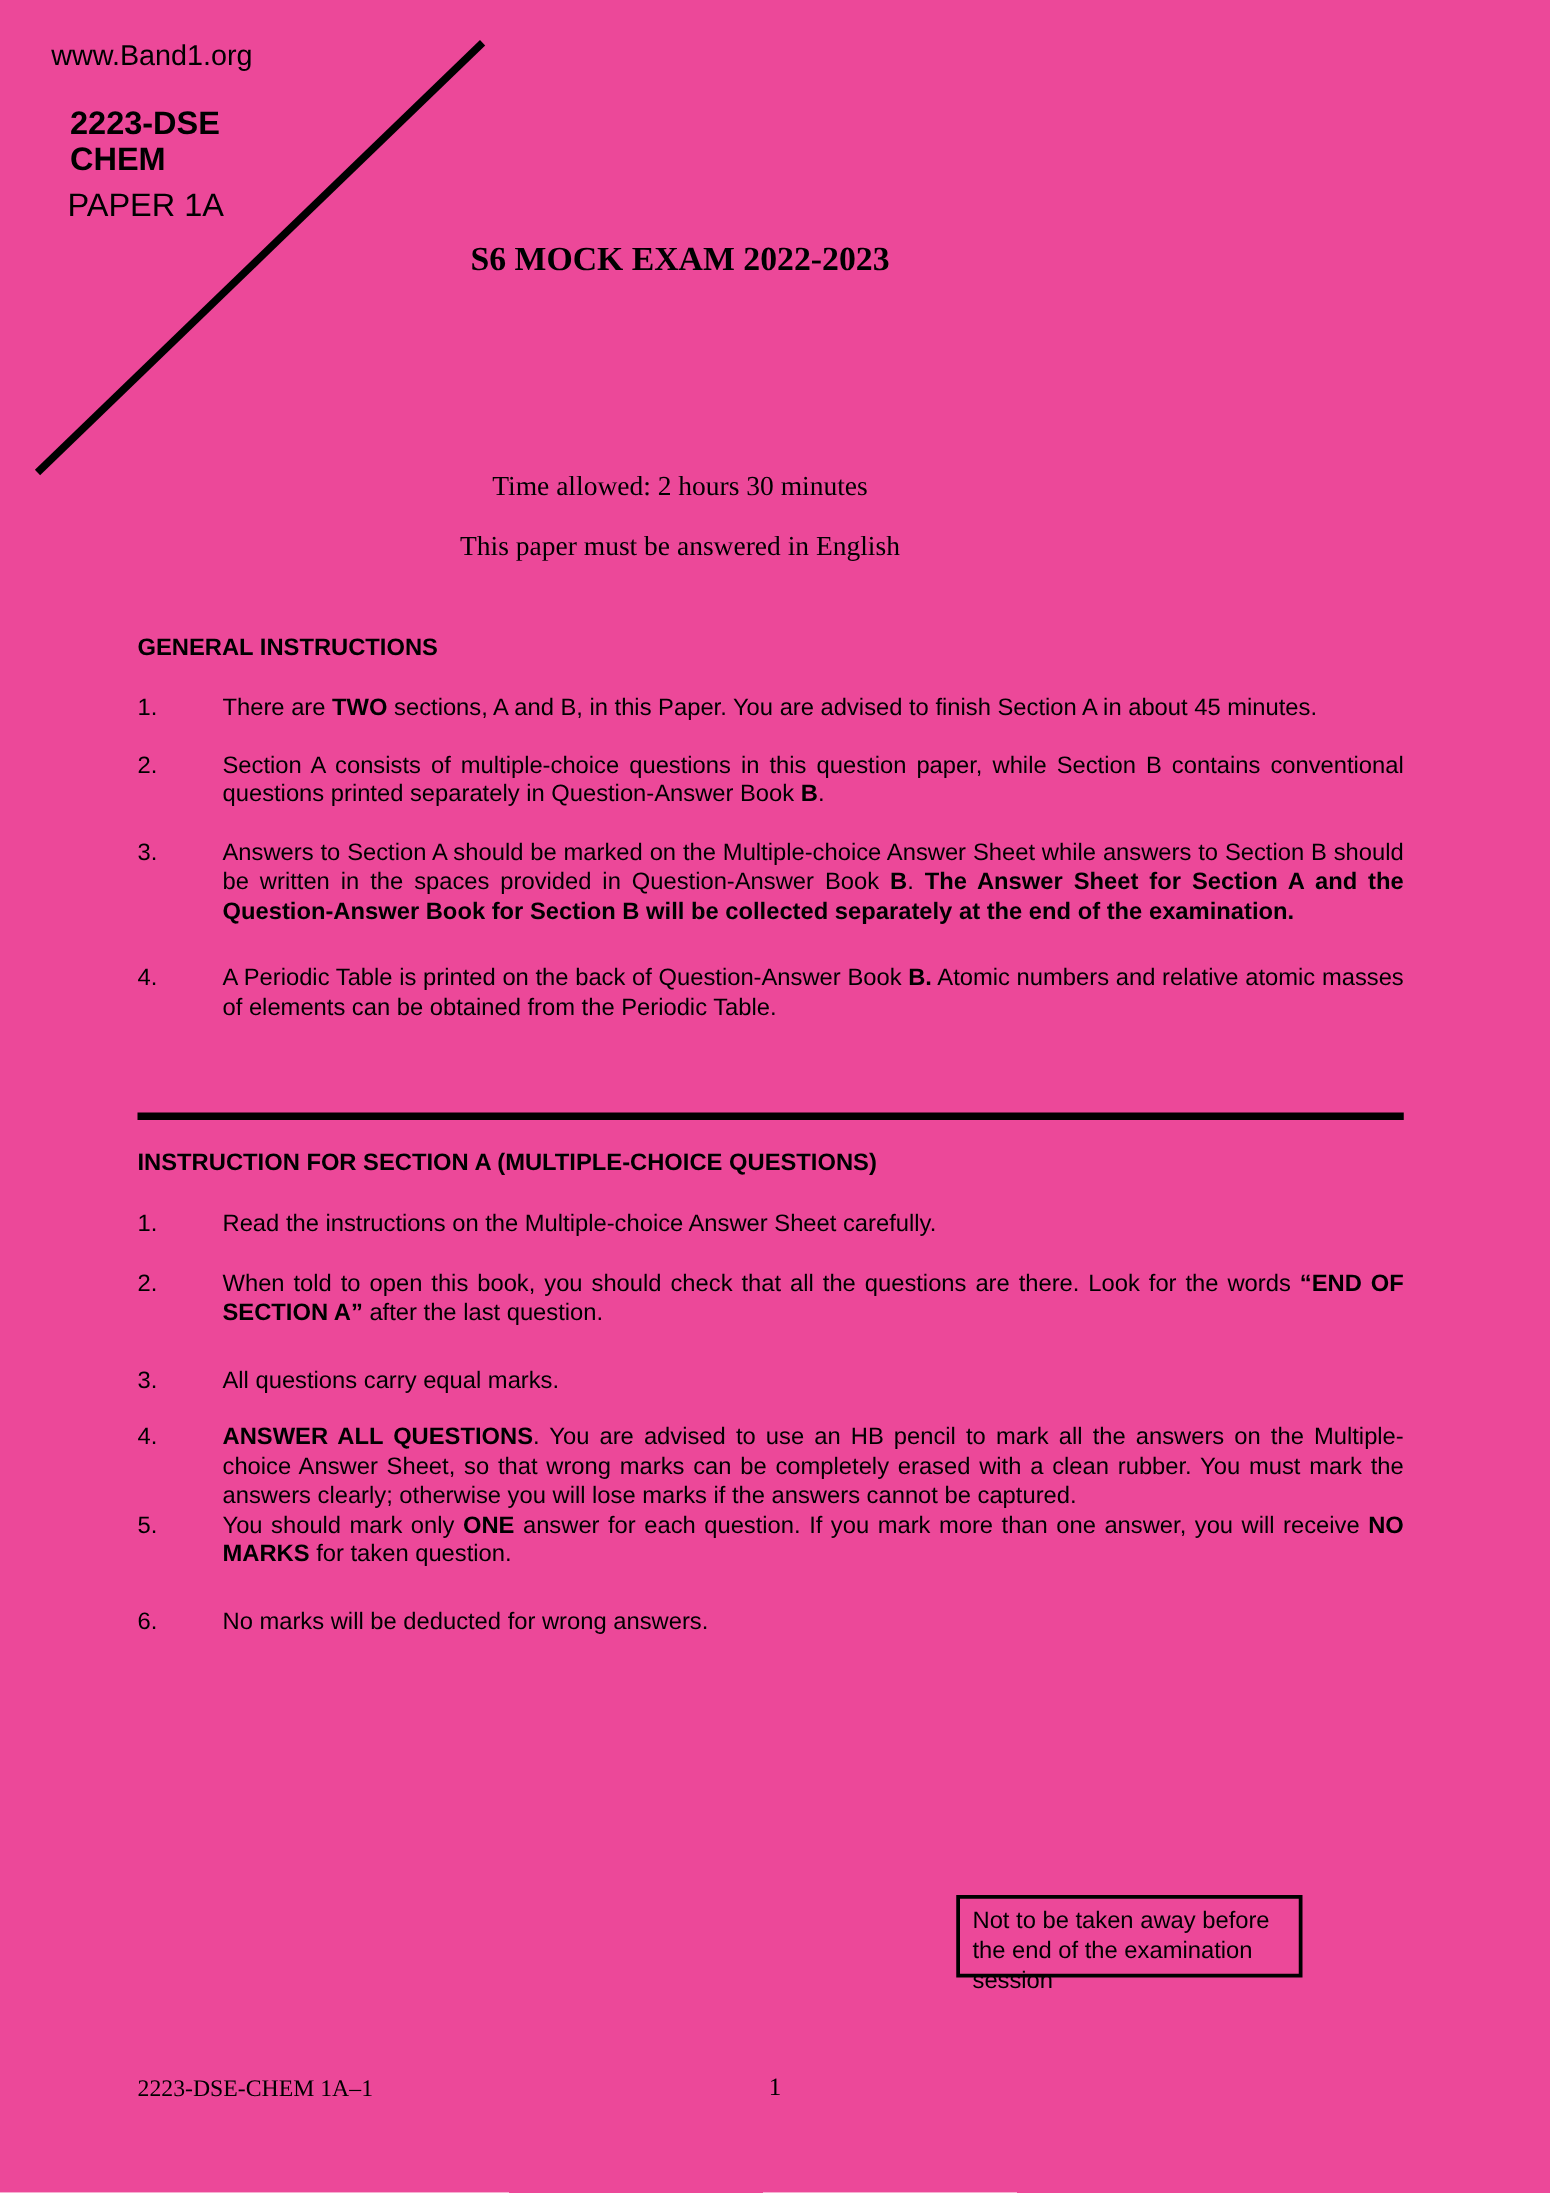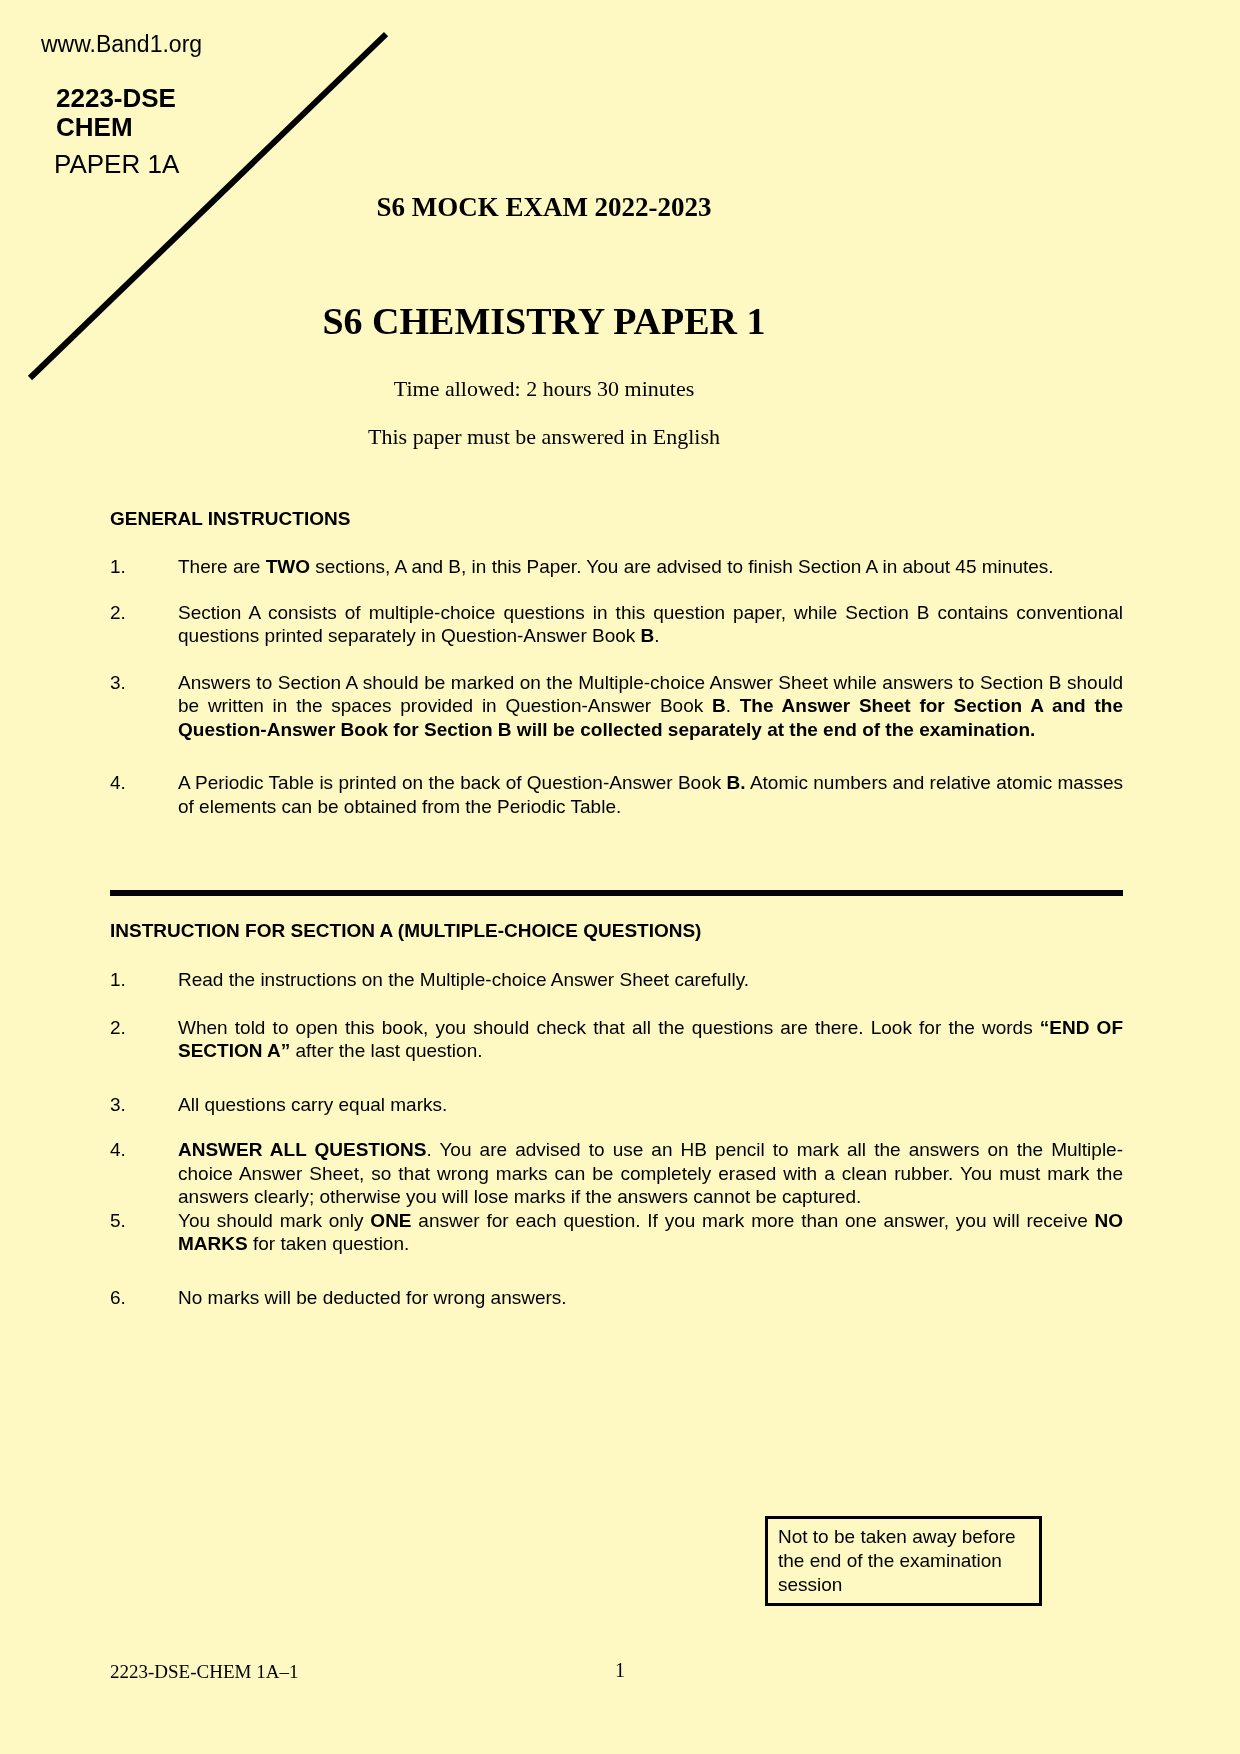--- a/index.html
+++ b/index.html
@@ -1,20 +1,20 @@
 <!DOCTYPE html>
 <html><head>
 <meta charset="utf-8">
 <style>
   html, body { margin: 0; padding: 0; background: #ffffff; }
   .page {
     position: relative;
     width: 1240px;
     height: 1754px;
-    background: #fef9c3;
+    background: #ec4899;
     color: #000000;
     font-family: "Liberation Sans", sans-serif;
     overflow: hidden;
   }
 
   
   .site      { position: absolute; left: 41px;  top: 32px;  font-size: 23px; line-height: 1.1; }
   .exam-code { position: absolute; left: 56px;  top: 84px;  font-size: 26px; font-weight: bold; line-height: 1.12; white-space: pre-line; }
   .paper-code{ position: absolute; left: 54px;  top: 150px; font-size: 26px; line-height: 1.1; text-align: center; }
 
@@ -50,21 +50,21 @@
   .mb0  { margin-bottom: 0; }
   .mb23 { margin-bottom: 23px; }
   .mb24 { margin-bottom: 24px; }
   .mb30 { margin-bottom: 30px; }
 
   .divider { position: absolute; left: 110px; top: 890px; width: 1013px; height: 6px; background: #000; }
 
   
   .notice {
     position: absolute; left: 765px; top: 1516px;
-    width: 277px; height: 90px; box-sizing: border-box;
+    width: 277px; height: 66px; box-sizing: border-box;
     border: 3px solid #000; padding: 6px 10px;
     font-size: 19px; line-height: 24px;
   }
 
   
   .footer-code { position: absolute; left: 110px; top: 1661px; font-family: "Liberation Serif", serif; font-size: 19px; }
   .page-num    { position: absolute; left: 0; top: 1659px; width: 1240px; text-align: center; font-family: "Liberation Serif", serif; font-size: 20px; }
 </style>
 </head>
 <body>
@@ -72,21 +72,20 @@
 <div class="page">
 
   <div class="site">www.Band1.org</div>
   <div class="exam-code">2223-DSE
 CHEM</div>
   <div class="paper-code">PAPER 1A</div>
 
   <div class="diag"></div>
 
   <div class="center-line exam-title">S6 MOCK EXAM 2022-2023</div>
-  <div class="center-line paper-title">S6 CHEMISTRY PAPER 1</div>
   <div class="center-line time-line">Time allowed: 2 hours 30 minutes</div>
   <div class="center-line lang-line">This paper must be answered in English</div>
 
   <div class="sec-heading gi-heading">GENERAL INSTRUCTIONS</div>
 
   <div class="ins-list gi-list">
     <div class="item">
       <span class="num">1.</span>
       <div class="txt"><span>There are </span><span style="font-weight: bold;">TWO</span><span> sections, A and B, in this Paper. You are advised to finish Section A in about 45 minutes.</span></div>
     </div>

